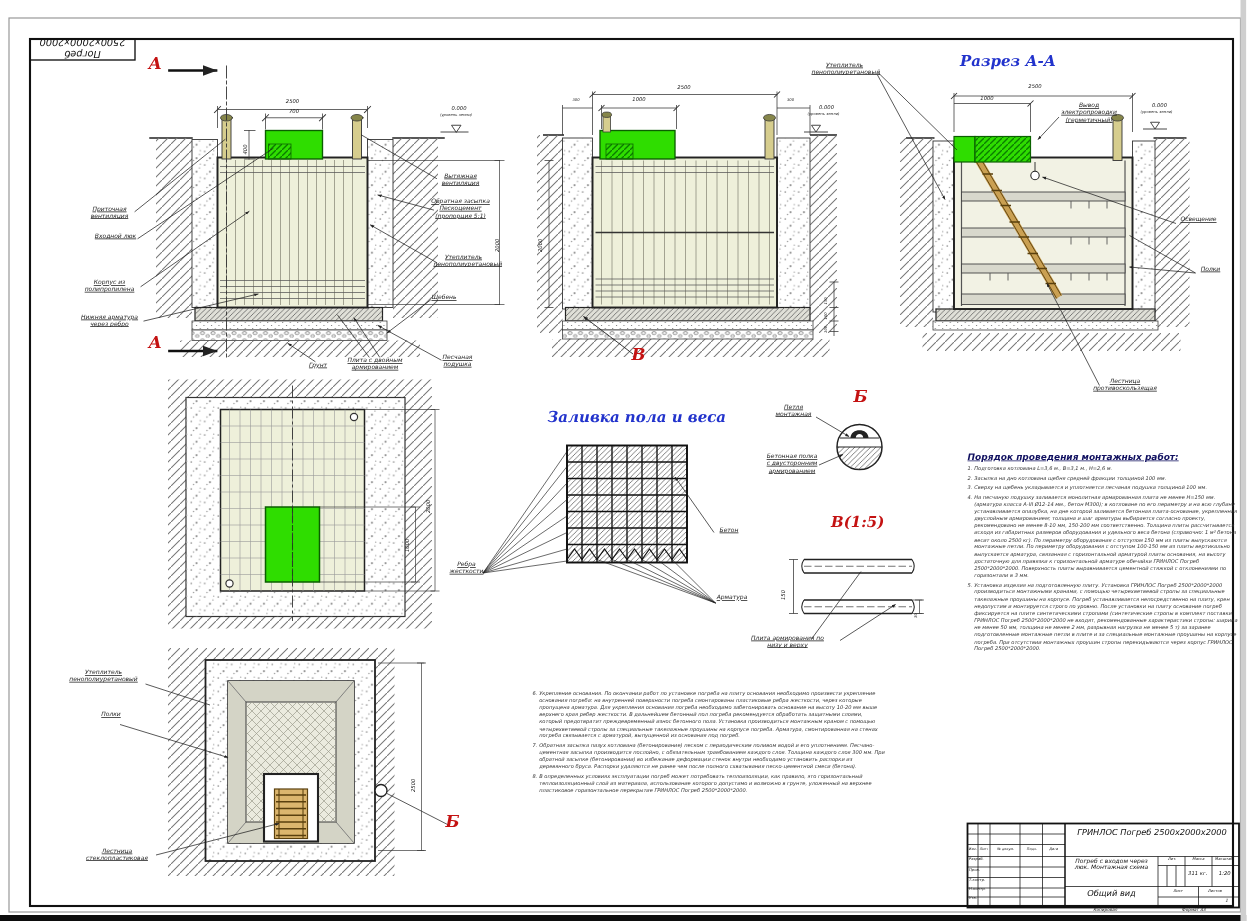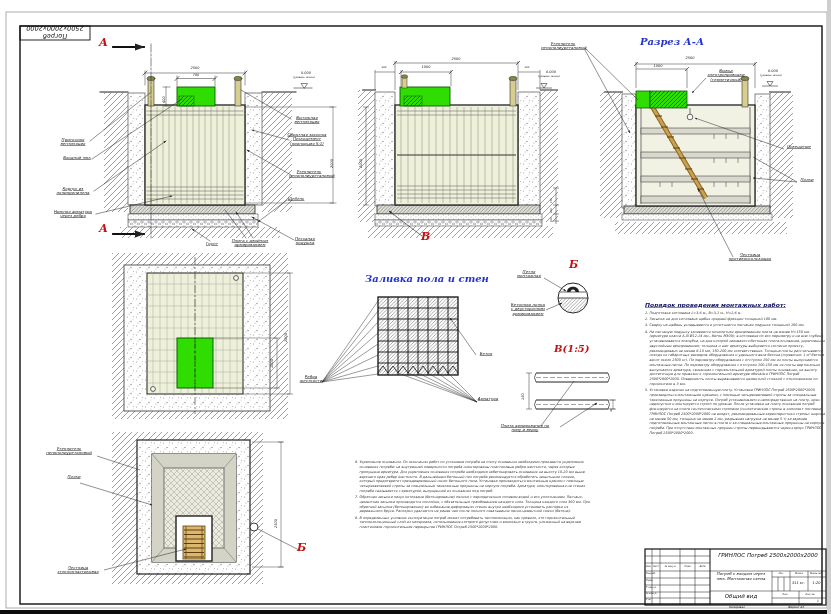--- a/index.html
+++ b/index.html
@@ -314,21 +314,21 @@
 <div class="dim sc" style="left:762px;top:69px;width:44px;">0.000</div>
 <div class="dim sc xs" style="left:756px;top:74px;width:60px;">(уровень земли)</div>
 <div class="lbl sc" style="left:781px;top:144px;width:72px;">Освещение</div>
 <div class="lbl sc" style="left:795px;top:177px;width:48px;">Полки</div>
 <div class="lbl sc" style="left:726px;top:252px;width:96px;">Лестница противоскользящая</div>
 
 <div class="dimr" style="left:270px;top:368px;">1000</div>
 <div class="dimr" style="left:284px;top:342px;">2000</div>
 <div class="lbl sc" style="left:296px;top:374px;width:60px;">Ребра жесткости</div>
 
-<div class="vtitle" style="left:365px;top:273px;">Заливка пола и стен</div>
+<div class="vtitle" style="left:365px;top:273px;">Заливка пола и веса</div>
 <div class="lbl sc" style="left:474px;top:351px;width:48px;">Бетон</div>
 <div class="lbl sc" style="left:473px;top:396px;width:60px;">Арматура</div>
 
 <div class="mark" style="left:569px;top:258px;">Б</div>
 <div class="lbl sc" style="left:514px;top:269px;width:60px;">Петля монтажная</div>
 <div class="lbl sc" style="left:510px;top:302px;width:72px;">Бетонная полка с двусторонним армированием</div>
 
 <div class="mark" style="left:554px;top:343px;font-size:10px;">В(1:5)</div>
 <div class="dimr" style="left:521px;top:400px;">150</div>
 <div class="dimr xs" style="left:610px;top:412px;">30</div>

